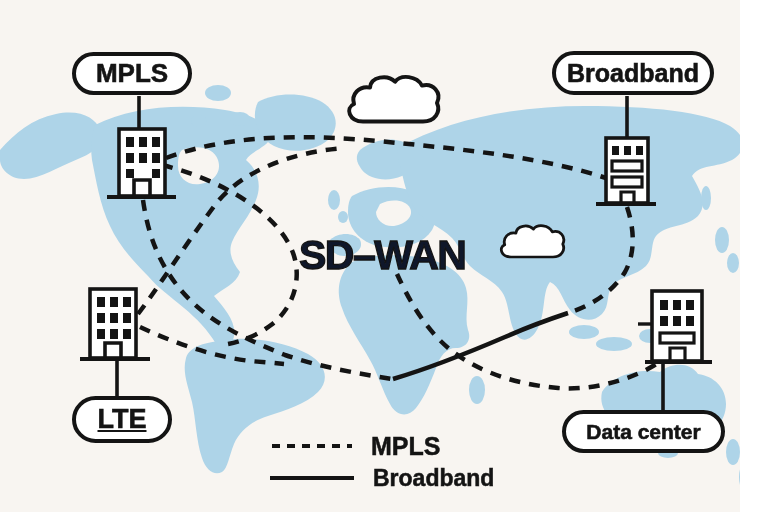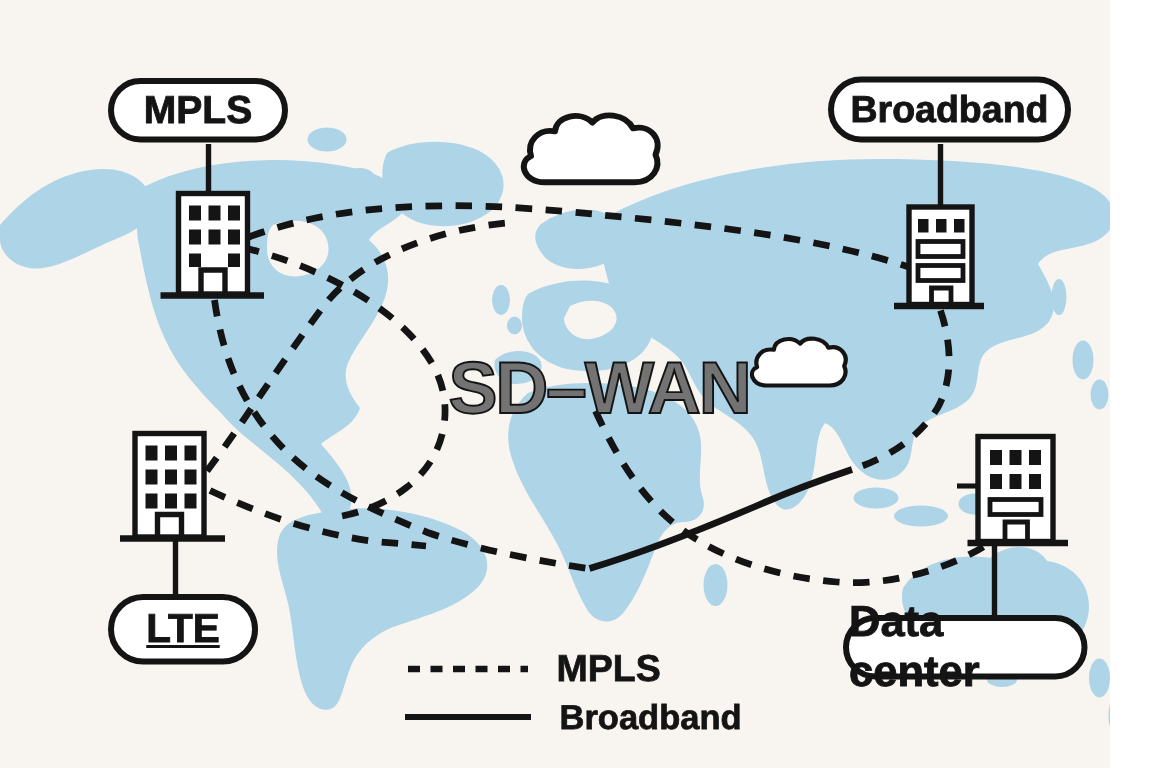--- a/index.html
+++ b/index.html
@@ -1,37 +1,38 @@
 <!DOCTYPE html>
 <html><head>
 <meta charset="utf-8">
 <style>
   html,body{margin:0;padding:0;}
   .stage{
     position:relative;width:740px;height:512px;overflow:hidden;
     background:#f8f5f1;
     font-family:"Liberation Sans", sans-serif;
     color:#141414;
+    text-align:right;
   }
   .stage svg.scene{position:absolute;left:0;top:0;}
   .pill{
     position:absolute;display:flex;align-items:center;justify-content:center;
     background:#ffffff;border:4px solid #141414;border-radius:999px;
     font-weight:bold;color:#141414;letter-spacing:0px;
     -webkit-text-stroke:0.6px #141414;
     box-sizing:border-box;
   }
   .pill-mpls{left:72px;top:52px;width:120px;height:43px;font-size:26px;}
   .pill-broadband{left:552px;top:51px;width:162px;height:44px;font-size:25px;}
   .pill-lte{left:72px;top:396px;width:100px;height:47px;font-size:27px;text-decoration:underline;}
-  .pill-datacenter{left:562px;top:410px;width:163px;height:43px;font-size:29px;}
+  .pill-datacenter{left:562px;top:410px;width:163px;height:43px;font-size:21px;}
   .title{
     position:absolute;left:299px;top:235px;
-    font-size:49px;font-weight:bold;letter-spacing:-1.5px;line-height:1;
-    -webkit-text-stroke:1.3px #141414;color:#737373;white-space:nowrap;
+    font-size:41px;font-weight:bold;letter-spacing:-1.5px;line-height:1;
+    -webkit-text-stroke:1.3px #141414;color:#0f172a;white-space:nowrap;
   }
   .legend{position:absolute;left:270px;top:430px;}
   .legend-row{display:flex;align-items:center;gap:17px;height:32px;}
   .legend-label{font-weight:bold;font-size:25px;-webkit-text-stroke:0.5px #141414;}
   .legend-row.second .legend-label{font-size:23px;}
 </style>
 </head>
 <body>
 
 <div class="stage">

